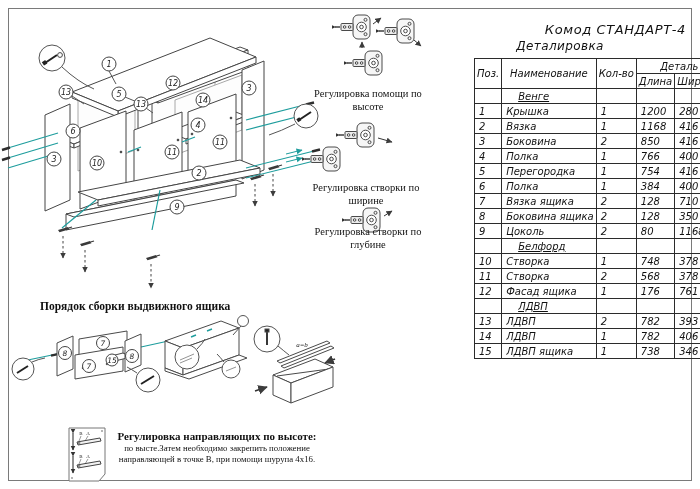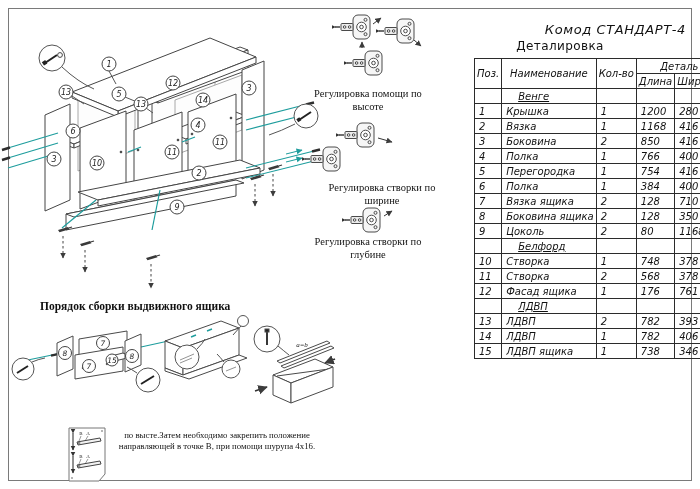--- a/index.html
+++ b/index.html
@@ -8,21 +8,21 @@
     font-family:"DejaVu Sans","Liberation Sans",sans-serif;color:#1a1a1a;
     overflow:hidden;
   }
   .frame{position:absolute;left:8px;top:8px;right:8px;bottom:8px;border:1px solid #7a7a7a;}
   .abs{position:absolute;}
   .serif{font-family:"Liberation Serif","DejaVu Serif",serif;}
   
   .doc-title{left:434px;top:22px;width:252px;text-align:right;
     font-style:italic;font-size:13px;letter-spacing:.6px;color:#111;}
   .doc-subtitle{left:434px;top:39px;width:252px;text-align:center;
-    font-size:12px;letter-spacing:.4px;color:#111;}
+    font-style:italic;font-size:12px;letter-spacing:.4px;color:#111;}
   
   .tbl-wrap{left:434px;top:58px;margin-left:40px;}
   table.parts{border-collapse:collapse;font-style:italic;font-size:10px;color:#111;}
   .parts th,.parts td{border:1px solid #2b2b2b;height:14px;padding:0 2px 0 4px;
     font-weight:normal;text-align:left;white-space:nowrap;}
   .parts thead th{text-align:center;padding:0 2px;}
   .parts .sec span{text-decoration:underline;margin-left:12px;}
   
   .adj-label{width:126px;text-align:center;font-size:10.5px;line-height:12.5px;color:#131313;}
   
@@ -261,22 +261,22 @@
     <line x1="286" y1="162" x2="302" y2="158" stroke="#1e9d9d" marker-end="url(#mT)"></line>
   </g>
 
   <g>
     <use href="#hinge" x="350" y="207"></use>
     <line x1="384" y1="216" x2="392" y2="211" stroke="#333" marker-end="url(#mA)"></line>
   </g>
 </svg>
 
 <div class="abs serif adj-label" style="left:305px;top:88px;">Регулировка помощи по высоте</div>
-<div class="abs serif adj-label" style="left:319px;top:182px;">Регулировка створки по ширине</div>
-<div class="abs serif adj-label" style="left:305px;top:236px;">Регулировка створки по глубине</div>
+<div class="abs serif adj-label" style="left:303px;top:182px;">Регулировка створки по ширине</div>
+<div class="abs serif adj-label" style="left:305px;top:226px;">Регулировка створки по глубине</div>
 
 <div class="abs doc-title">Комод СТАНДАРТ-4</div>
 <div class="abs doc-subtitle">Деталировка</div>
 
 <div class="abs tbl-wrap">
   <table class="parts">
     <colgroup>
       <col style="width:29px">
         <col style="width:82px">
         <col style="width:38px">
@@ -541,15 +541,16 @@
     <line x1="19" y1="33" x2="17" y2="38" stroke="#555" stroke-width="0.6"></line>
     <line x1="26" y1="33" x2="23" y2="38" stroke="#555" stroke-width="0.6"></line>
     <polygon points="15,39 38,35 39,38 16,42" fill="#f2f2f2" stroke="#444"></polygon>
     <circle cx="17" cy="40" r="1" fill="none" stroke="#444" stroke-width="0.7"></circle>
   </g>
   <circle cx="40" cy="5" r="0.7" fill="#333"></circle>
     <circle cx="10" cy="52" r="0.7" fill="#333"></circle>
 </svg>
 
 <div class="abs serif note">
+  <div class="nt">Регулировка направляющих по высоте:</div>
   <div class="nl">по высте.Затем необходимо закрепить положение</div>
   <div class="nl">направляющей в точке В, при помощи шурупа 4х16.</div>
 </div>
 
 </body></html>

